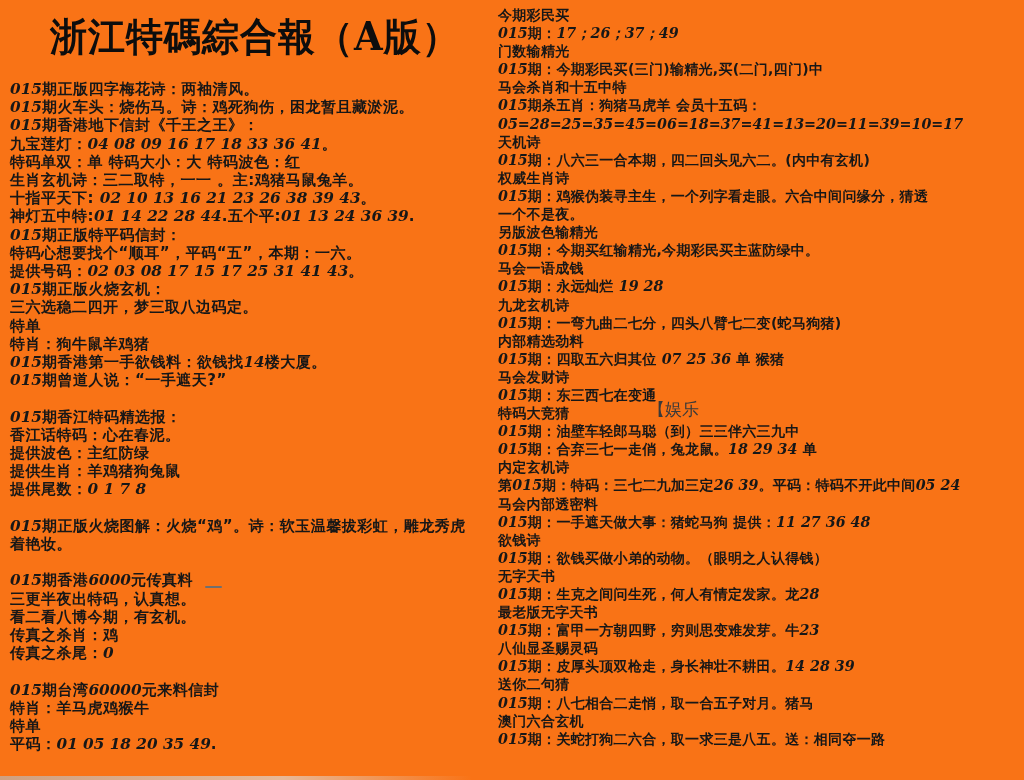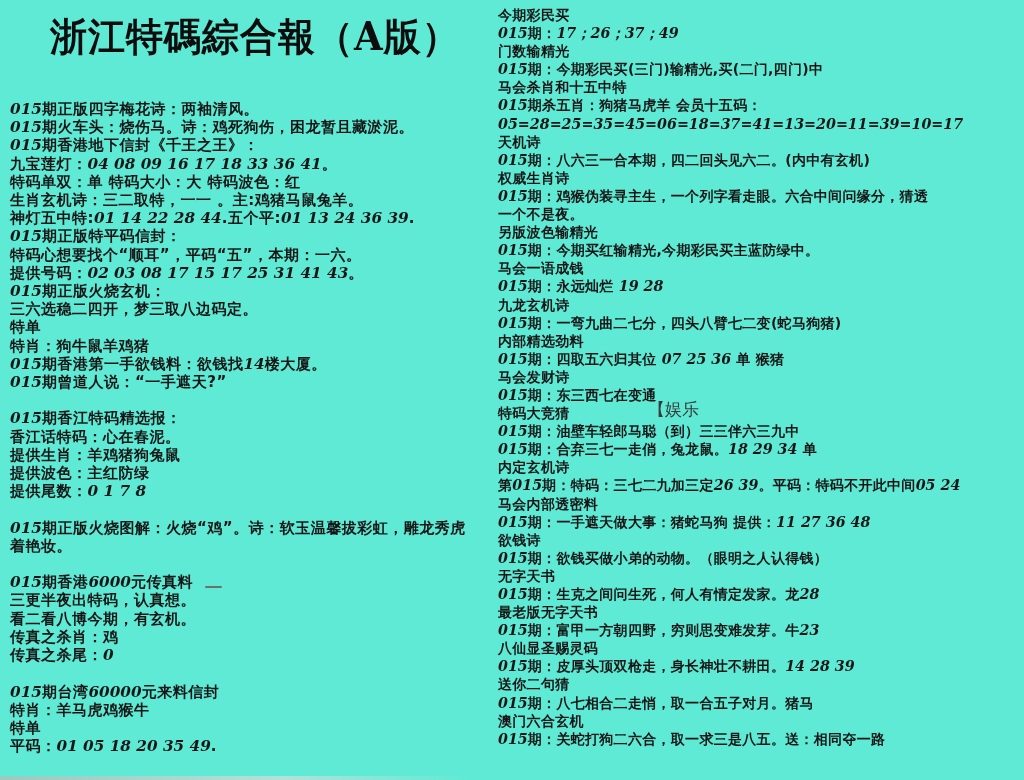--- a/index.html
+++ b/index.html
@@ -1,31 +1,31 @@
 <!DOCTYPE html>
 <html><head>
 <meta charset="utf-8">
 <style>
   html,body{margin:0;padding:0;background:#e8e8e8;}
   .page{
-    position:relative;width:1024px;height:780px;background:#5eead4;
+    position:relative;width:1024px;height:780px;background:#f97316;
     font-family:"DejaVu Sans","Liberation Sans",sans-serif;color:#141414;
     overflow:hidden;
   }
   .title{
     position:absolute;left:50px;top:12px;margin:0;
     font-size:37px;font-weight:900;letter-spacing:1px;color:#0d0d0d;
     font-family:"DejaVu Serif","Liberation Serif",serif;
     transform:scaleY(1.04);transform-origin:top left;white-space:nowrap;
   }
   .lines .line{
     white-space:nowrap;font-weight:700;color:#171717;
   }
   .col-left{
-    position:absolute;left:10px;top:80px;width:500px;margin-top:20px;
+    position:absolute;left:10px;top:80px;width:500px;
   }
   .col-left .line{font-size:15px;line-height:18.2px;letter-spacing:0.5px;}
   .col-right{
     position:absolute;left:498px;top:6px;width:526px;
   }
   .col-right .line{font-size:14px;line-height:18.1px;letter-spacing:0.3px;}
   .num{
     font-family:"DejaVu Serif","Liberation Serif",serif;
     font-style:italic;font-weight:700;font-size:1.02em;letter-spacing:0;
   }
@@ -49,35 +49,36 @@
 <div class="page">
   <h1 class="title">浙江特碼綜合報（A版）</h1>
 
   <div class="col-left lines">
       <div class="line"><span class="num">015</span>期正版四字梅花诗：两袖清风。</div>
       <div class="line"><span class="num">015</span>期火车头：烧伤马。诗：鸡死狗伤，困龙暂且藏淤泥。</div>
       <div class="line"><span class="num">015</span>期香港地下信封《千王之王》：</div>
       <div class="line">九宝莲灯：<span class="num">04 08 09 16 17 18 33 36 41</span>。</div>
       <div class="line">特码单双：单 特码大小：大 特码波色：红</div>
       <div class="line">生肖玄机诗：三二取特，一一 。主:鸡猪马鼠兔羊。</div>
+      <div class="line">十指平天下: <span class="num">02 10 13 16 21 23 26 38 39 43</span>。</div>
       <div class="line">神灯五中特:<span class="num">01 14 22 28 44</span>.五个平:<span class="num">01 13 24 36 39</span>.</div>
       <div class="line"><span class="num">015</span>期正版特平码信封：</div>
       <div class="line">特码心想要找个“顺耳”，平码“五”，本期：一六。</div>
       <div class="line">提供号码：<span class="num">02 03 08 17 15 17 25 31 41 43</span>。</div>
       <div class="line"><span class="num">015</span>期正版火烧玄机：</div>
       <div class="line">三六选稳二四开，梦三取八边码定。</div>
       <div class="line">特单</div>
       <div class="line">特肖：狗牛鼠羊鸡猪</div>
       <div class="line"><span class="num">015</span>期香港第一手欲钱料：欲钱找<span class="num">14</span>楼大厦。</div>
       <div class="line"><span class="num">015</span>期曾道人说：“一手遮天?”</div>
       <div class="line">&nbsp;</div>
       <div class="line"><span class="num">015</span>期香江特码精选报：</div>
       <div class="line">香江话特码：心在春泥。</div>
+      <div class="line">提供波色：主红防绿</div>
       <div class="line">提供生肖：羊鸡猪狗兔鼠</div>
-      <div class="line">提供波色：主红防绿</div>
       <div class="line">提供尾数：<span class="num">0 1 7 8</span></div>
       <div class="line">&nbsp;</div>
       <div class="line"><span class="num">015</span>期正版火烧图解：火烧“鸡”。诗：软玉温馨拔彩虹，雕龙秀虎</div>
       <div class="line">着艳妆。</div>
       <div class="line">&nbsp;</div>
       <div class="line"><span class="num">015</span>期香港<span class="num">6000</span>元传真料</div>
       <div class="line">三更半夜出特码，认真想。</div>
       <div class="line">看二看八博今期，有玄机。</div>
       <div class="line">传真之杀肖：鸡</div>
       <div class="line">传真之杀尾：<span class="num">0</span></div>

